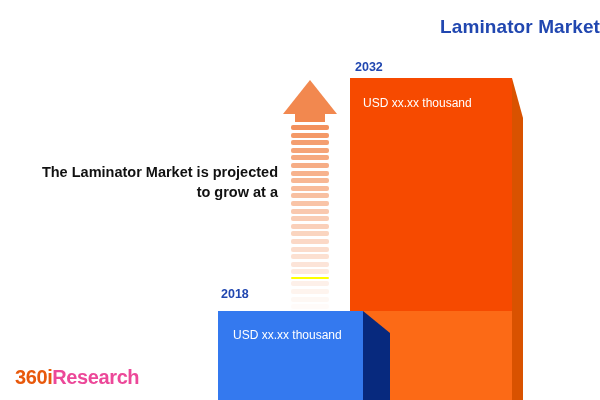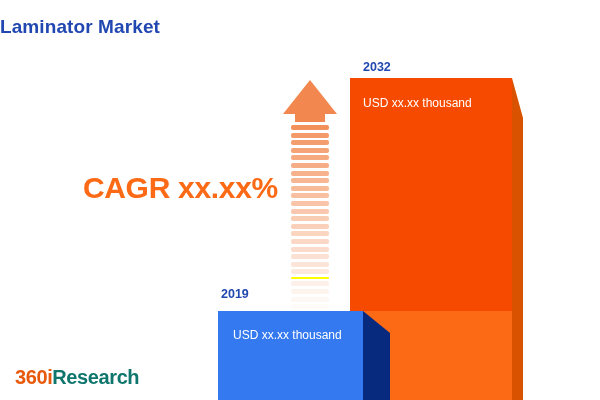--- a/index.html
+++ b/index.html
@@ -20,21 +20,21 @@
     background: #ffffff;
     overflow: hidden;
   }
 
   
   #chart-title {
     position: absolute;
     left: 0;
     top: 16px;
     width: 600px;
-    text-align: left;
+    text-align: right;
     font-size: 19px;
     font-weight: bold;
     color: #2147b0;
     letter-spacing: 0.1px;
   }
 
   
   #callout {
     position: absolute;
     left: 28px;
@@ -60,21 +60,21 @@
   
   #logo {
     position: absolute;
     left: 15px;
     top: 366px;
     font-size: 20px;
     font-weight: bold;
     letter-spacing: -0.4px;
   }
   .logo-360 { color: #e8590c; text-align: right; }
-  .logo-research { color: #0f766e; text-align: center; }
+  .logo-research { color: #ec4899; text-align: center; }
 
   
   #growth-arrow {
     position: absolute;
     left: 283px;
     top: 80px;
     width: 54px;
     height: 212px;
   }
   #arrow-head {
@@ -113,21 +113,21 @@
   }
   .bar-value {
     position: absolute;
     font-size: 12px;
     font-weight: normal;
     color: #ffffff;
     white-space: nowrap;
   }
 
   
-  #bar-2032-year { left: 355px; top: 60px; margin-left: 8px; }
+  #bar-2032-year { left: 355px; top: 60px; }
   #bar-2032-front-top {
     position: absolute;
     left: 350px;
     top: 78px;
     width: 162px;
     height: 233px;
     background: #f64a00;
   }
   #bar-2032-front-bottom {
     position: absolute;
@@ -170,21 +170,24 @@
   #bar-2024-value { left: 233px; top: 328px; }
 </style>
 </head>
 <body>
 
 <div id="infographic">
 
   <div id="chart-title">Laminator Market</div>
 
   <div id="callout">
-    <div id="cagr-value">CAGR xx.xx%</div>
+    <div id="callout-line">
+      <span>The Laminator Market is projected</span>
+      <span>to grow at a</span>
+    </div>
   </div>
 
   <div id="growth-arrow">
     <svg id="arrow-head" viewBox="0 0 54 38">
       <polygon points="27,0 54,34 0,34" fill="#f2884f"></polygon>
     </svg>
     <div id="arrow-neck"></div>
     <div id="arrow-segments">
         <div class="arrow-seg" style="background: rgba(242, 136, 79, 0.92);"></div>
         <div class="arrow-seg" style="background: rgba(242, 136, 79, 0.86);"></div>
@@ -214,21 +217,21 @@
         <div class="arrow-seg" style="background: rgba(242, 136, 79, 0);"></div>
       </div>
   </div>
 
   <div class="bar-year" id="bar-2032-year">2032</div>
   <div id="bar-2032-front-top"></div>
   <div id="bar-2032-front-bottom"></div>
   <div id="bar-2032-side"></div>
   <div class="bar-value" id="bar-2032-value">USD xx.xx thousand</div>
 
-  <div class="bar-year" id="bar-2024-year">2019</div>
+  <div class="bar-year" id="bar-2024-year">2018</div>
   <div id="bar-2024-front"></div>
   <div id="bar-2024-side"></div>
   <div class="bar-value" id="bar-2024-value">USD xx.xx thousand</div>
 
   <div id="logo">
     <span class="logo-360">360i</span><span class="logo-research">Research</span>
   </div>
 
 </div>
 

